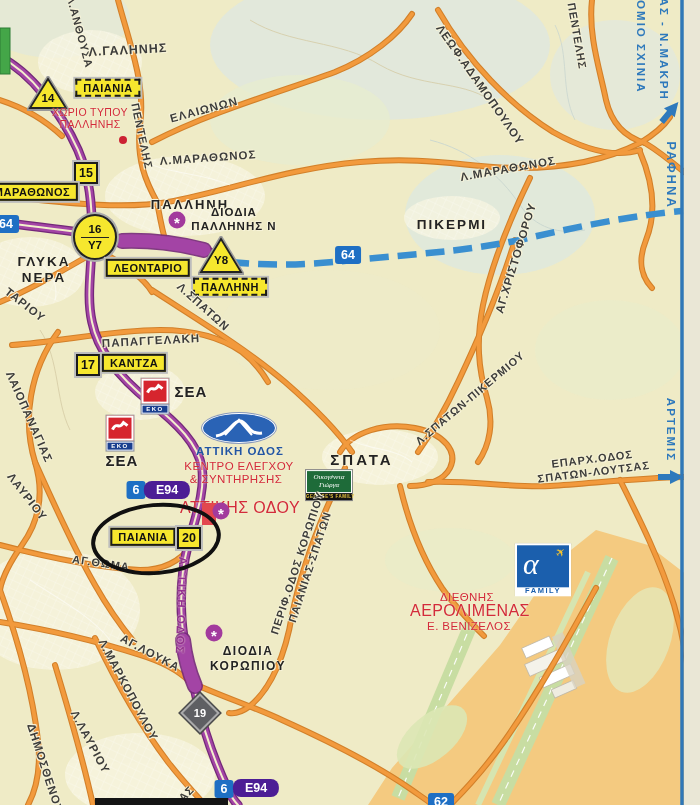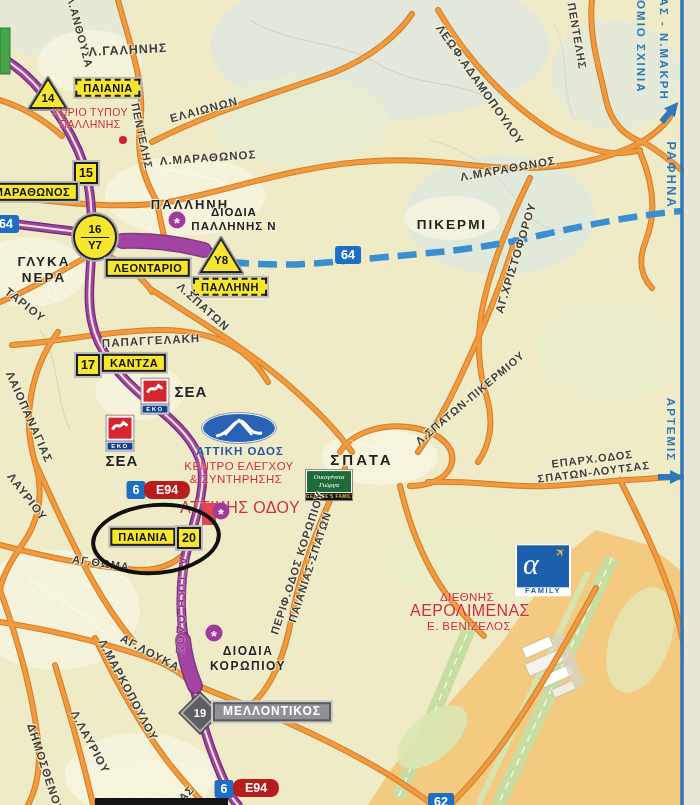--- a/index.html
+++ b/index.html
@@ -17,21 +17,21 @@
       text-shadow:0 0 2px #f7f3d9;}
   .blueinfo{font-weight:bold;color:#2e79bc;font-size:11.5px;letter-spacing:1.5px;}
   .ysign{background:#f6e72e;border:2px solid #1b1b1b;box-shadow:0 0 0 2px #bdbdbd;
       color:#111;font-weight:bold;font-size:11px;padding:1px 6px;letter-spacing:.5px;}
   .ysign.dashed{border-style:dashed;}
   .ynum{padding:2px 0;font-size:12.5px;width:20px;letter-spacing:0;}
   .gsign{background:#909195;color:#fff;border:2px solid #5c5d60;box-shadow:0 0 0 2px #cacaca;
       font-weight:bold;font-size:12px;padding:1px 8px;letter-spacing:1px;}
   .shield-b{background:#1e6fc4;color:#fff;font-weight:bold;font-size:12.5px;
       padding:2px 6px;border-radius:3px;letter-spacing:0;}
-  .shield-g{background:#b91c1c;color:#fff;font-weight:bold;font-size:12.5px;
+  .shield-g{background:#4c1d95;color:#fff;font-weight:bold;font-size:12.5px;
       padding:2px 12px;border-radius:8px;letter-spacing:0;}
   .jcircle{width:40px;height:42px;border-radius:50%;background:#f6e72e;border:2px solid #222;
       box-shadow:0 0 0 2px #aaa;display:flex;flex-direction:column;justify-content:center;}
   .jcircle span{font-size:11.5px;font-weight:bold;color:#111;line-height:1.25;}
   .jcircle .div{border-top:1.6px solid #222;width:68%;margin:0 auto;}
   .tri{display:block;}
   .tri .num{position:absolute;left:50%;top:60%;transform:translate(-50%,-50%);
       font-weight:bold;color:#111;font-size:11.5px;}
   .jdiamond{width:24px;height:24px;background:#5e5f63;border:2px solid #ababab;
       box-shadow:0 0 0 1.5px #4a4a4a;transform:translate(-50%,-50%) rotate(45deg);
@@ -317,21 +317,20 @@
     <span style="display:block">ΠΑΙΑΝΙΑΣ-ΣΠΑΤΩΝ</span>
   </div>
   <div class="lbl rd" style="left:150px;top:653px;--r:28deg;font-size:11.5px">ΑΓ.ΛΟΥΚΑ</div>
   <div class="lbl rd" style="left:128px;top:690px;--r:62deg;font-size:11.5px">Λ.ΜΑΡΚΟΠΟΥΛΟΥ</div>
   <div class="lbl rd" style="left:90px;top:742px;--r:62deg;font-size:11.5px">Λ.ΛΑΥΡΙΟΥ</div>
   <div class="lbl rd" style="left:46px;top:772px;--r:72deg;font-size:11.5px">ΔΗΜΟΣΘΕΝΟΥΣ</div>
 
   <div class="lbl jdiamond" style="left:200px;top:713px">
     <span>19</span>
   </div>
-  <div class="lbl gsign" style="left:272px;top:712px">ΜΕΛΛΟΝΤΙΚΟΣ</div>
 
   <div class="lbl shield-b" style="left:224px;top:789px">6</div>
   <div class="lbl shield-g" style="left:256px;top:788px">E94</div>
   <div class="lbl rd" style="left:185px;top:795px;--r:-45deg;font-size:11px">ΙΑΣ</div>
   <div class="cropbar" style="left:95px;top:798px;width:133px;height:9px"></div>
   <div class="lbl shield-b" style="left:441px;top:802px">62</div>
 
   <div class="lbl blueinfo vert" style="left:671px;top:430px;--r:90deg;font-size:11.5px">ΑΡΤΕΜΙΣ</div>
   <div class="lbl arrow" style="left:671px;top:477px">
     <svg width="30" height="20">

